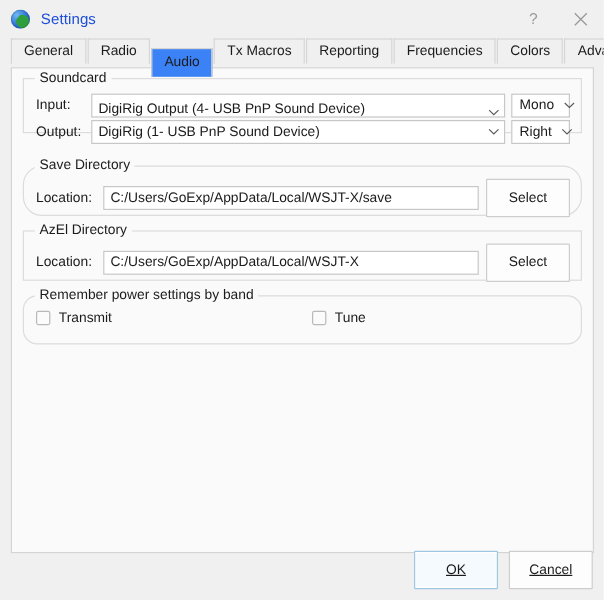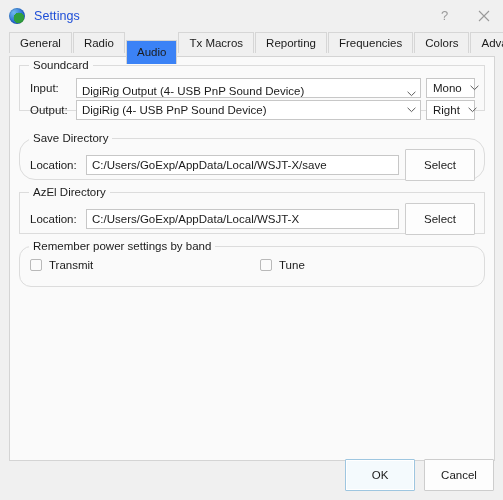--- a/index.html
+++ b/index.html
@@ -237,20 +237,21 @@
   }
 
   
   .footer {
     position: absolute;
     right: 9px;
     bottom: 9px;
     display: flex;
     align-items: center;
     gap: 9px;
+    text-decoration: underline;
   }
 </style>
 </head>
 <body>
 
 <div class="titlebar">
   <div class="title-icon"></div>
   <div class="title-text">Settings</div>
   <div class="title-buttons">
     <div class="tb-btn help">?</div>
@@ -295,21 +296,21 @@
           <svg width="9" height="6" viewBox="0 0 9 6" aria-hidden="true">
               <path d="M0.6 0.8 L4.5 4.6 L8.4 0.8" stroke="#5a5a5a" stroke-width="1" fill="none"></path>
             </svg>
         </div>
       </div>
     </div>
 
     <div class="row" style="top:34px;">
       <div class="fieldlabel" style="width:46px;">Output:</div>
       <div class="combo" style="flex:1 1 auto;">
-        <div class="val">DigiRig (4- USB PnP Sound Device)</div>
+        <div class="val">DigiRig (1- USB PnP Sound Device)</div>
         <div class="chev">
           <svg width="9" height="6" viewBox="0 0 9 6" aria-hidden="true">
               <path d="M0.6 0.8 L4.5 4.6 L8.4 0.8" stroke="#5a5a5a" stroke-width="1" fill="none"></path>
             </svg>
         </div>
       </div>
       <div style="width:5px; flex:0 0 auto;"></div>
       <div class="combo small" style="width:49px; flex:0 0 auto;">
         <div class="val">Right</div>
         <div class="chev">

